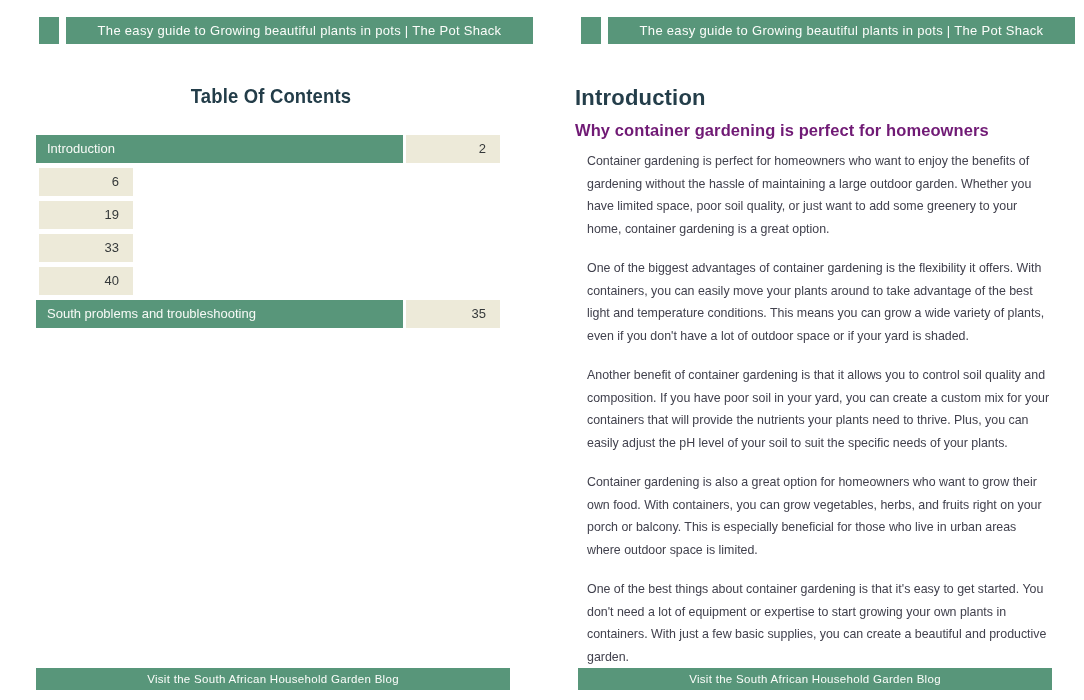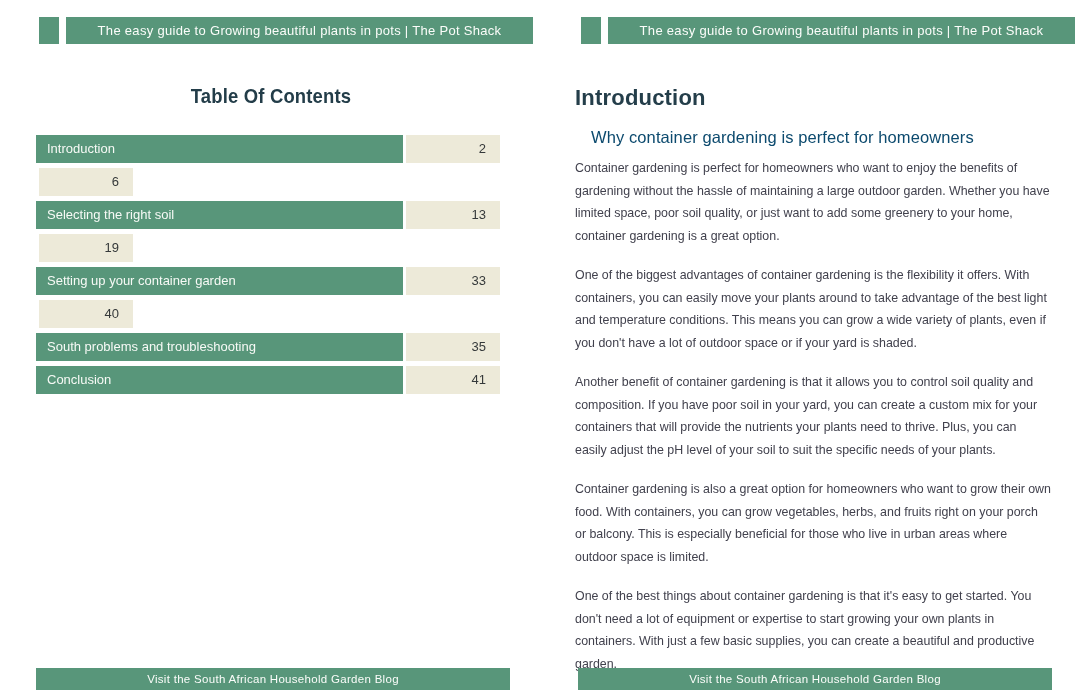--- a/index.html
+++ b/index.html
@@ -36,22 +36,22 @@
     white-space:nowrap;overflow:hidden;
   }
   .toc-page{
     width:94px;margin-left:3px;box-sizing:border-box;background:var(--beige);
     color:#35393a;font-size:13px;line-height:28px;text-align:right;padding-right:14px;
   }
 
   
   .content{position:absolute;top:85px;left:33px;width:476px;}
   .chapter-title{margin:0;font-size:22px;line-height:26px;font-weight:600;color:#243e4a;margin-bottom:9px;letter-spacing:.2px;}
-  .section-title{margin:16px;font-size:16.5px;line-height:21px;font-weight:400;color:#0c4a6e;margin-bottom:9px;letter-spacing:.1px;}
-  .body-para{margin:0 0 17px 0;font-size:12.4px;line-height:22.5px;color:#41414d;text-align:left;}
+  .section-title{margin:0;font-size:16.5px;line-height:21px;font-weight:700;color:#701a75;margin-bottom:9px;letter-spacing:.1px;}
+  .body-para{margin:0 0 17px 12px;font-size:12.4px;line-height:22.5px;color:#41414d;text-align:left;}
 
   
   .footer-band{
     position:absolute;top:668px;left:36px;width:474px;height:22px;background:var(--green);
     display:flex;align-items:center;justify-content:center;
     color:#fbfdfa;font-size:11.5px;letter-spacing:.3px;white-space:nowrap;cursor:pointer;
   }
   :root{--green:#58967a;--beige:#edead9;}
 </style>
 </head>
@@ -71,40 +71,31 @@
 
     <div class="toc">
       <div class="toc-row">
         <div class="toc-label">Introduction</div>
         <div class="toc-page">2</div>
       </div>
       <div class="toc-row">
         <div class="toc-page">6</div>
       </div>
       <div class="toc-row">
-        <div class="toc-label">Selecting the right soil</div>
-        <div class="toc-page">13</div>
-      </div>
-      <div class="toc-row">
         <div class="toc-page">19</div>
       </div>
       <div class="toc-row">
-        <div class="toc-label">Setting up your container garden</div>
         <div class="toc-page">33</div>
       </div>
       <div class="toc-row">
         <div class="toc-page">40</div>
       </div>
       <div class="toc-row">
         <div class="toc-label">South problems and troubleshooting</div>
         <div class="toc-page">35</div>
-      </div>
-      <div class="toc-row">
-        <div class="toc-label">Conclusion</div>
-        <div class="toc-page">41</div>
       </div>
     </div>
 
     <footer class="footer-band">
       <span>Visit the South African Household Garden Blog</span>
     </footer>
   </section>
 
   <section class="page" id="page-right">
     <header class="band-row">

